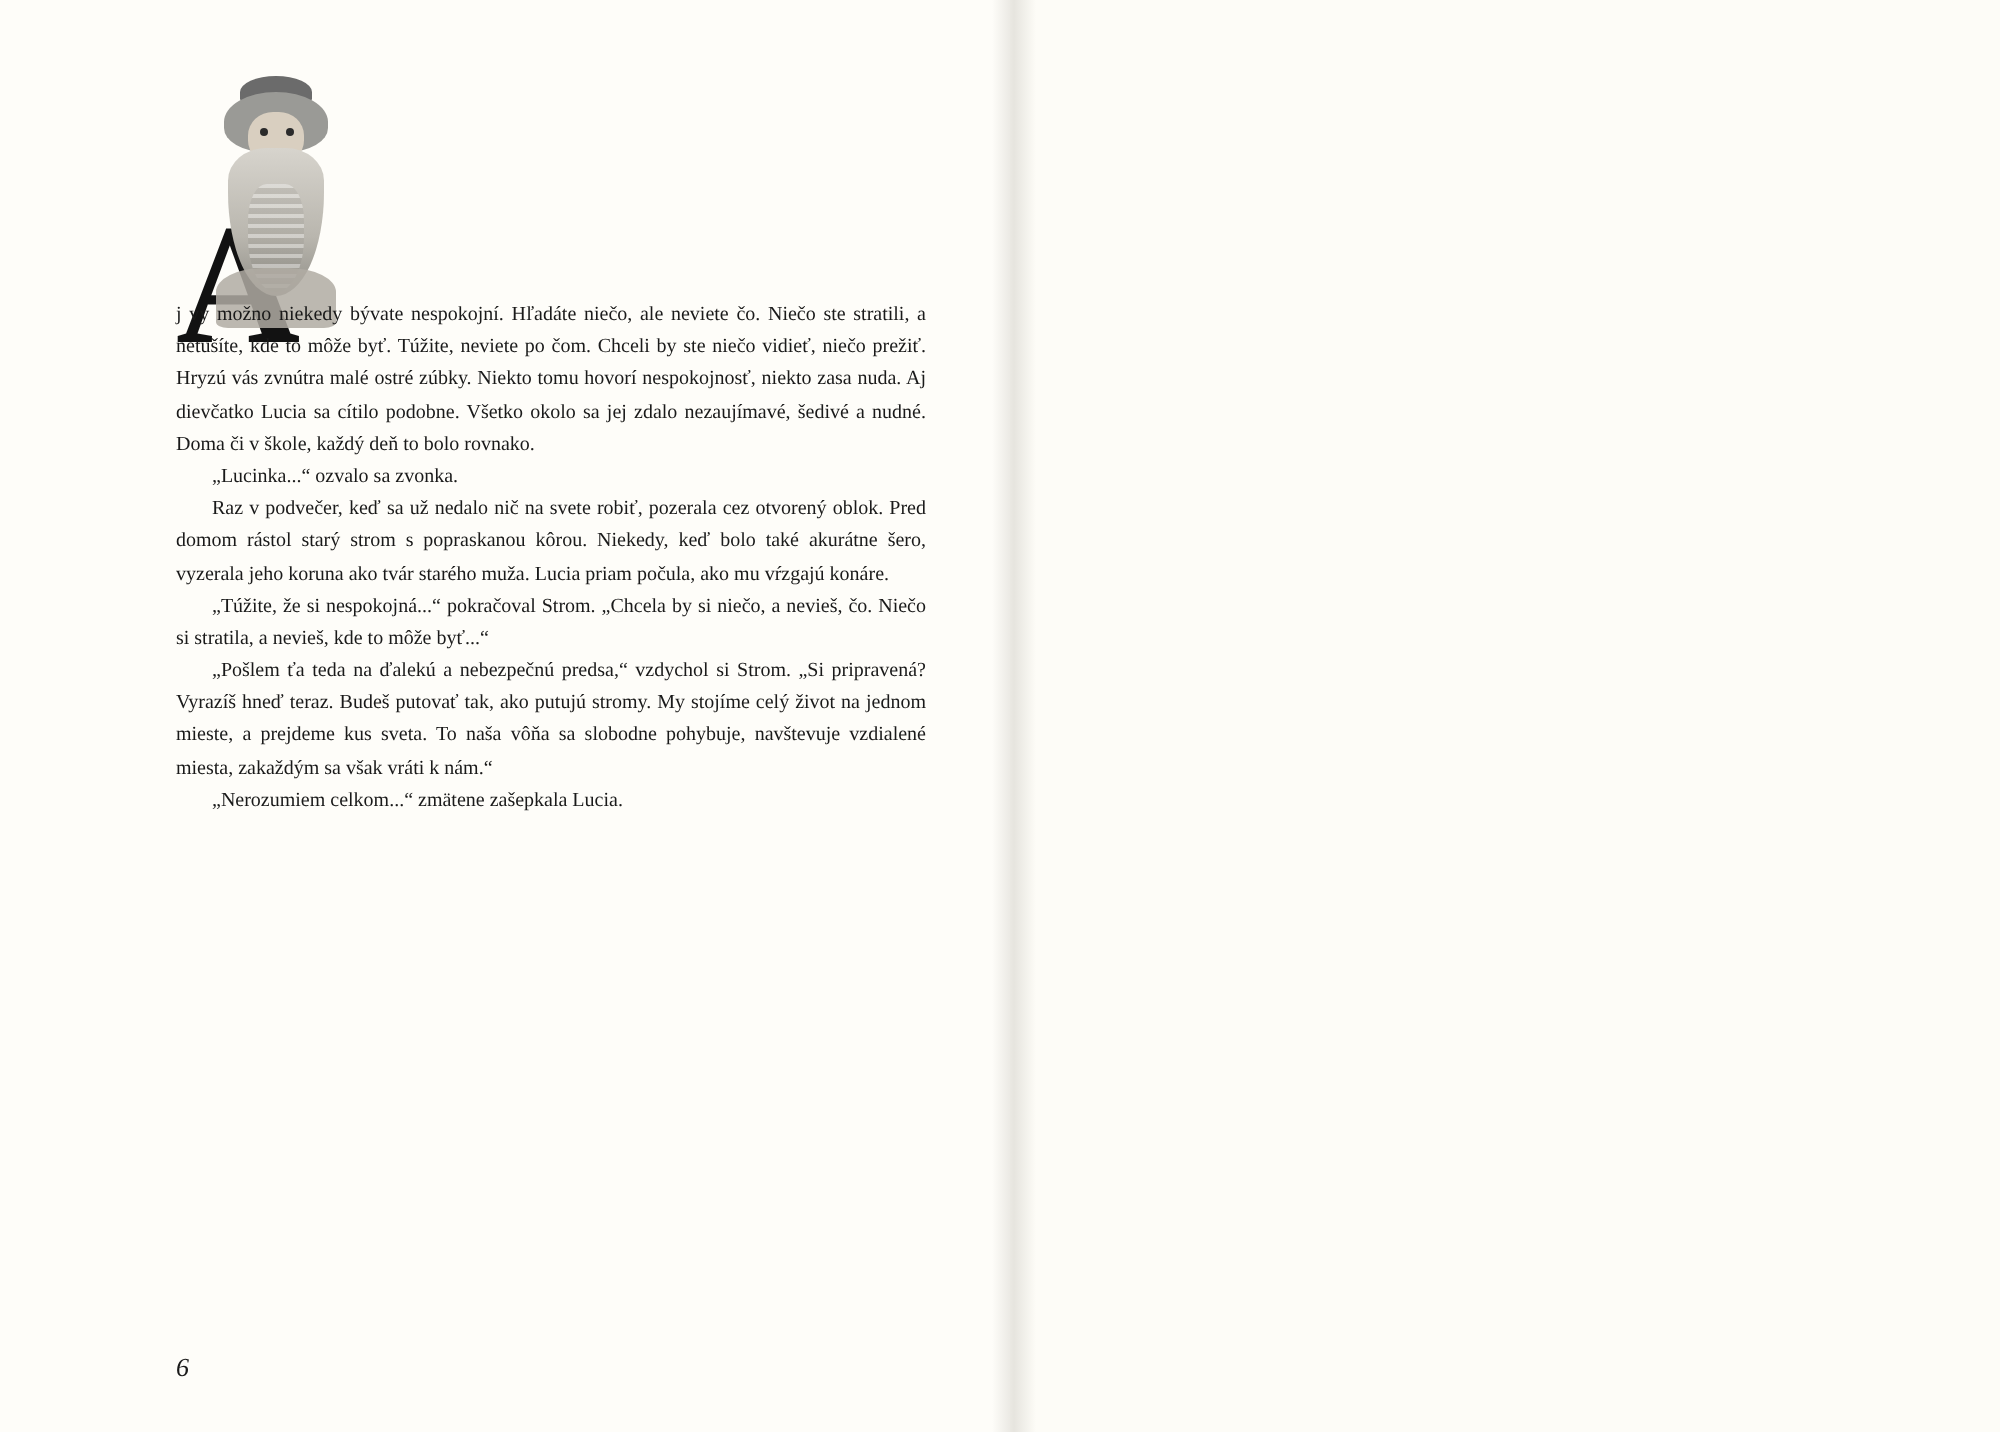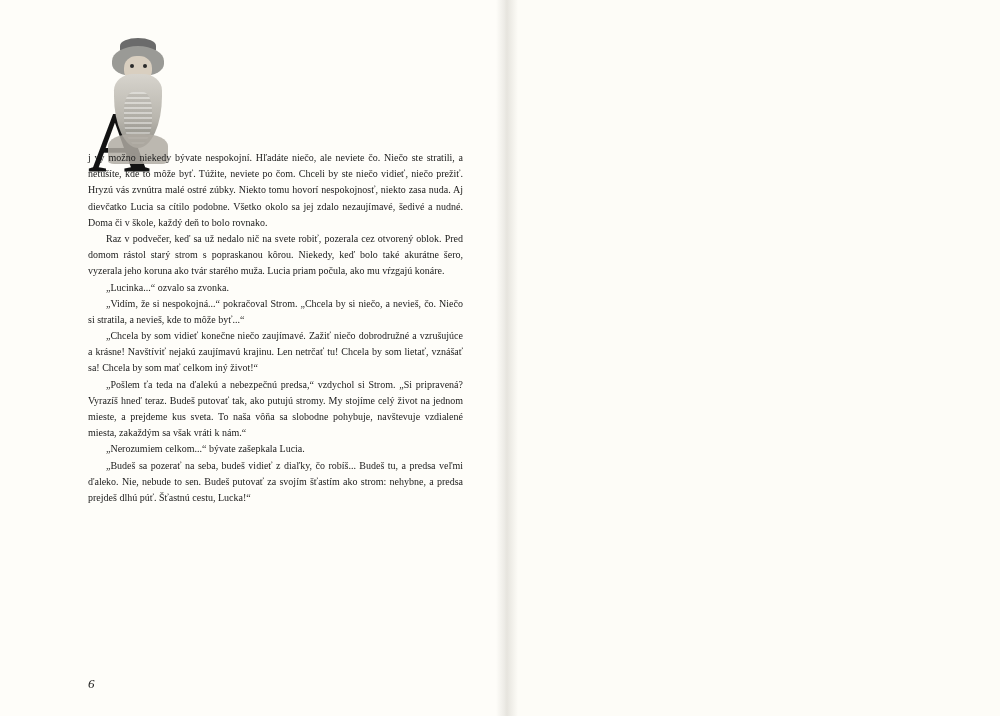--- a/index.html
+++ b/index.html
@@ -171,27 +171,25 @@
         <div class="face"></div>
         <div class="eye l"></div>
         <div class="eye r"></div>
         <div class="beard"></div>
         <div class="robe"></div>
       </div>
     </div>
 
     <div class="textcol">
       <p class="first">j vy možno niekedy bývate nespokojní. Hľadáte niečo, ale neviete čo. Niečo ste stratili, a netušíte, kde to môže byť. Túžite, neviete po čom. Chceli by ste niečo vidieť, niečo prežiť. Hryzú vás zvnútra malé ostré zúbky. Niekto tomu hovorí nespokojnosť, niekto zasa nuda. Aj dievčatko Lucia sa cítilo podobne. Všetko okolo sa jej zdalo nezaujímavé, šedivé a nudné. Doma či v škole, každý deň to bolo rovnako.</p>
+      <p class="indent">„Lucinka...“ ozvalo sa zvonka.</p>
       <p class="indent">Raz v podvečer, keď sa už nedalo nič na svete robiť, pozerala cez otvorený oblok. Pred domom rástol starý strom s popraskanou kôrou. Niekedy, keď bolo také akurátne šero, vyzerala jeho koruna ako tvár starého muža. Lucia priam počula, ako mu vŕzgajú konáre.</p>
-      <p class="indent">„Lucinka...“ ozvalo sa zvonka.</p>
-      <p class="indent">„Vidím, že si nespokojná...“ pokračoval Strom. „Chcela by si niečo, a nevieš, čo. Niečo si stratila, a nevieš, kde to môže byť...“</p>
-      <p class="indent">„Chcela by som vidieť konečne niečo zaujímavé. Zažiť niečo dobrodružné a vzrušujúce a krásne! Navštíviť nejakú zaujímavú krajinu. Len netrčať tu! Chcela by som lietať, vznášať sa! Chcela by som mať celkom iný život!“</p>
+      <p class="indent">„Túžite, že si nespokojná...“ pokračoval Strom. „Chcela by si niečo, a nevieš, čo. Niečo si stratila, a nevieš, kde to môže byť...“</p>
       <p class="indent">„Pošlem ťa teda na ďalekú a nebezpečnú predsa,“ vzdychol si Strom. „Si pripravená? Vyrazíš hneď teraz. Budeš putovať tak, ako putujú stromy. My stojíme celý život na jednom mieste, a prejdeme kus sveta. To naša vôňa sa slobodne pohybuje, navštevuje vzdialené miesta, zakaždým sa však vráti k nám.“</p>
-      <p class="indent">„Nerozumiem celkom...“ bývate zašepkala Lucia.</p>
-      <p class="indent">„Budeš sa pozerať na seba, budeš vidieť z diaľky, čo robíš... Budeš tu, a predsa veľmi ďaleko. Nie, nebude to sen. Budeš putovať za svojím šťastím ako strom: nehybne, a predsa prejdeš dlhú púť. Šťastnú cestu, Lucka!“</p>
+      <p class="indent">„Nerozumiem celkom...“ zmätene zašepkala Lucia.</p>
     </div>
 
     <div class="page-number">6</div>
   </div>
 
   <div class="page-right">
     
   </div>
 
   <div class="gutter"></div>

